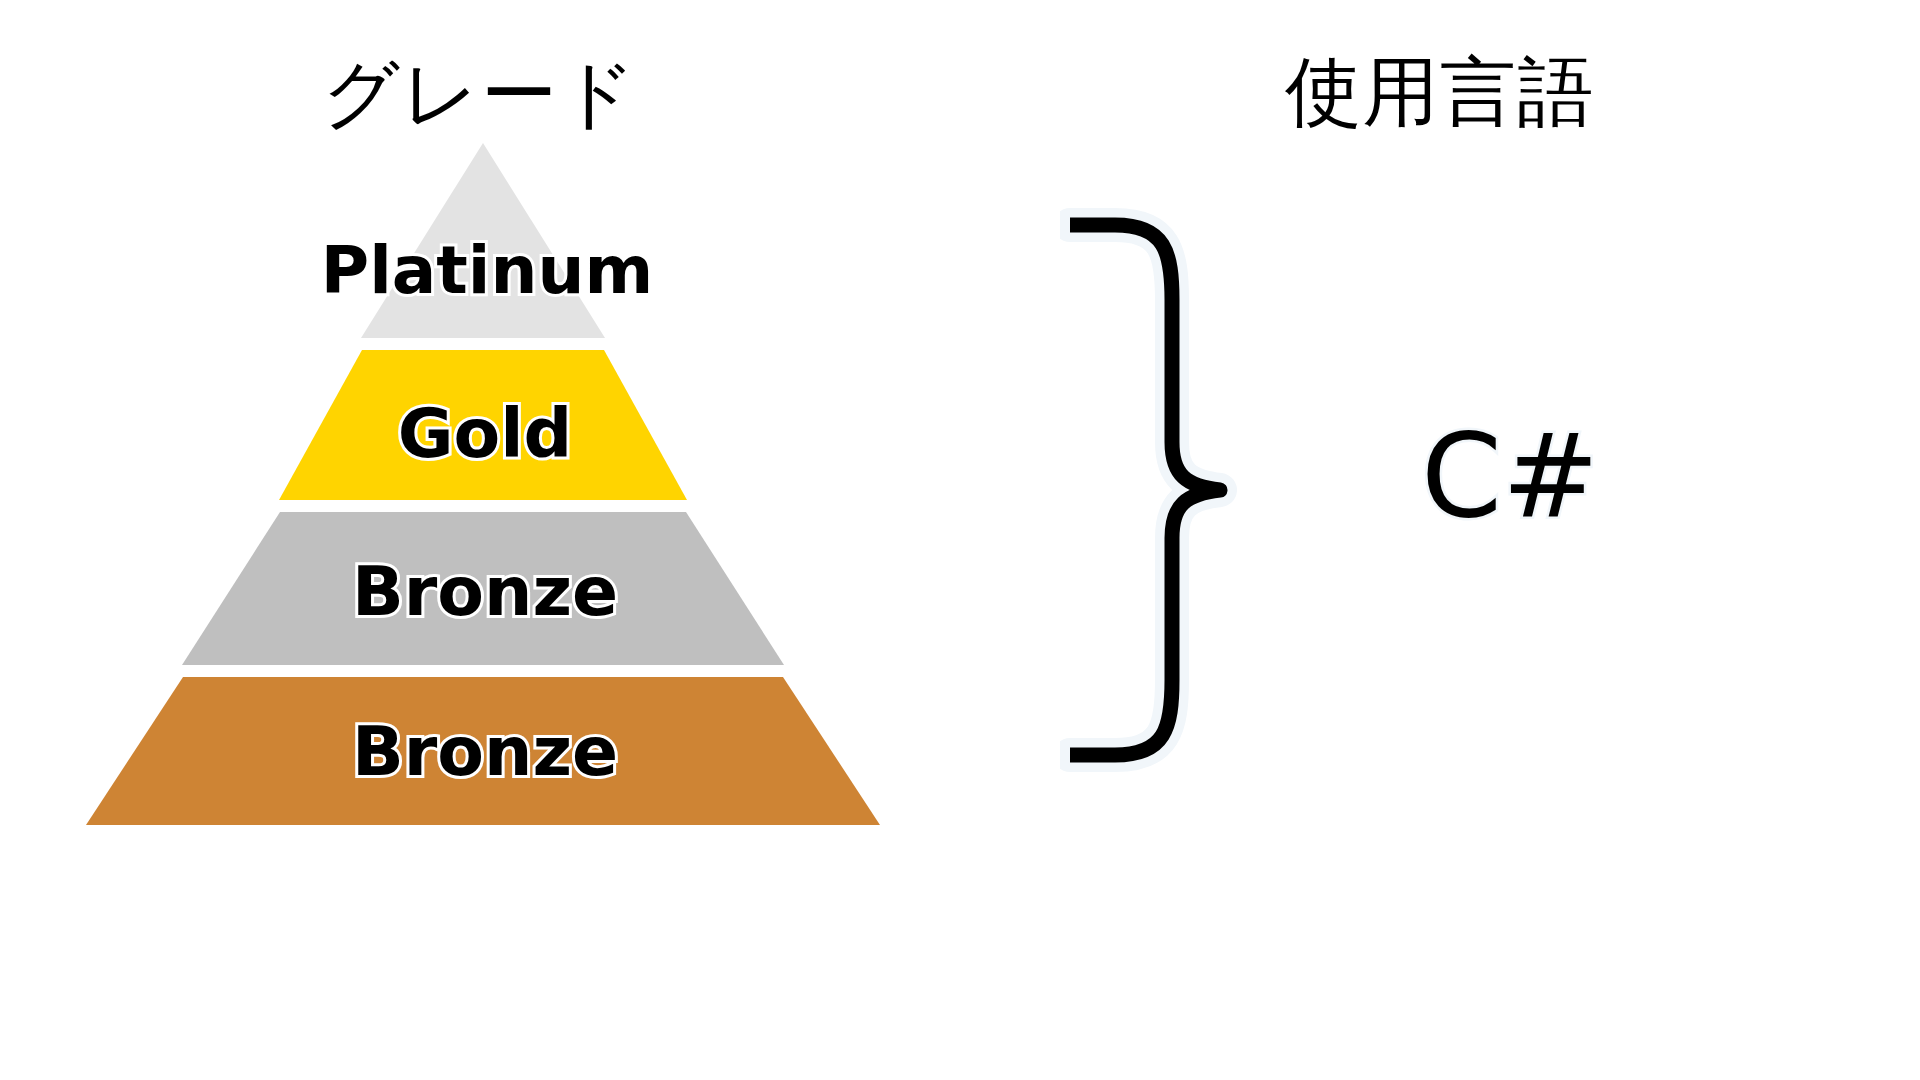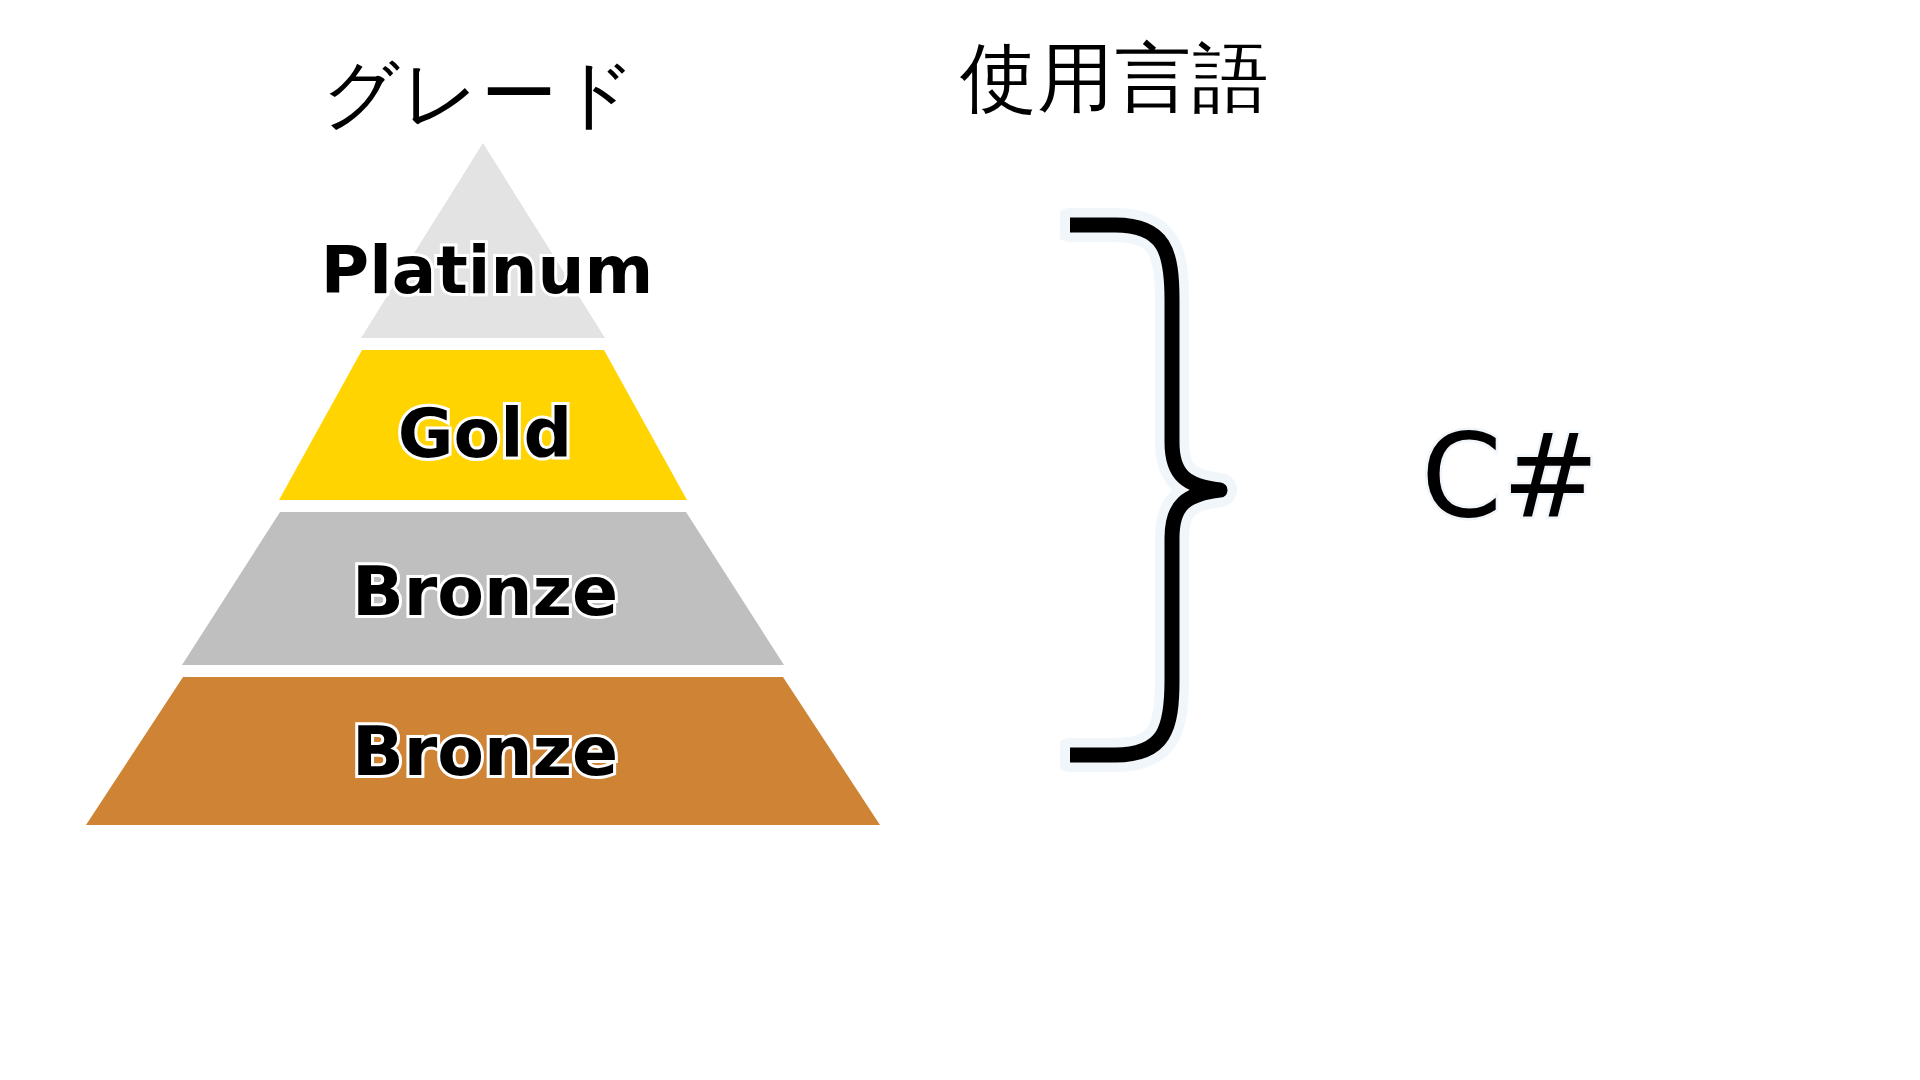--- a/index.html
+++ b/index.html
@@ -37,22 +37,23 @@
     letter-spacing: 0.02em;
   }
   #heading-grade {
     left: 0;
     top: 56px;
     width: 960px;
     text-align: center;
   }
   #heading-language {
     left: 960px;
-    top: 40px;
+    top: 54px;
     width: 960px;
+    text-align: center;
   }
 
   
   #pyramid-wrap {
     position: absolute;
     left: 0;
     top: 0;
     width: 980px;
     height: 1080px;
   }

